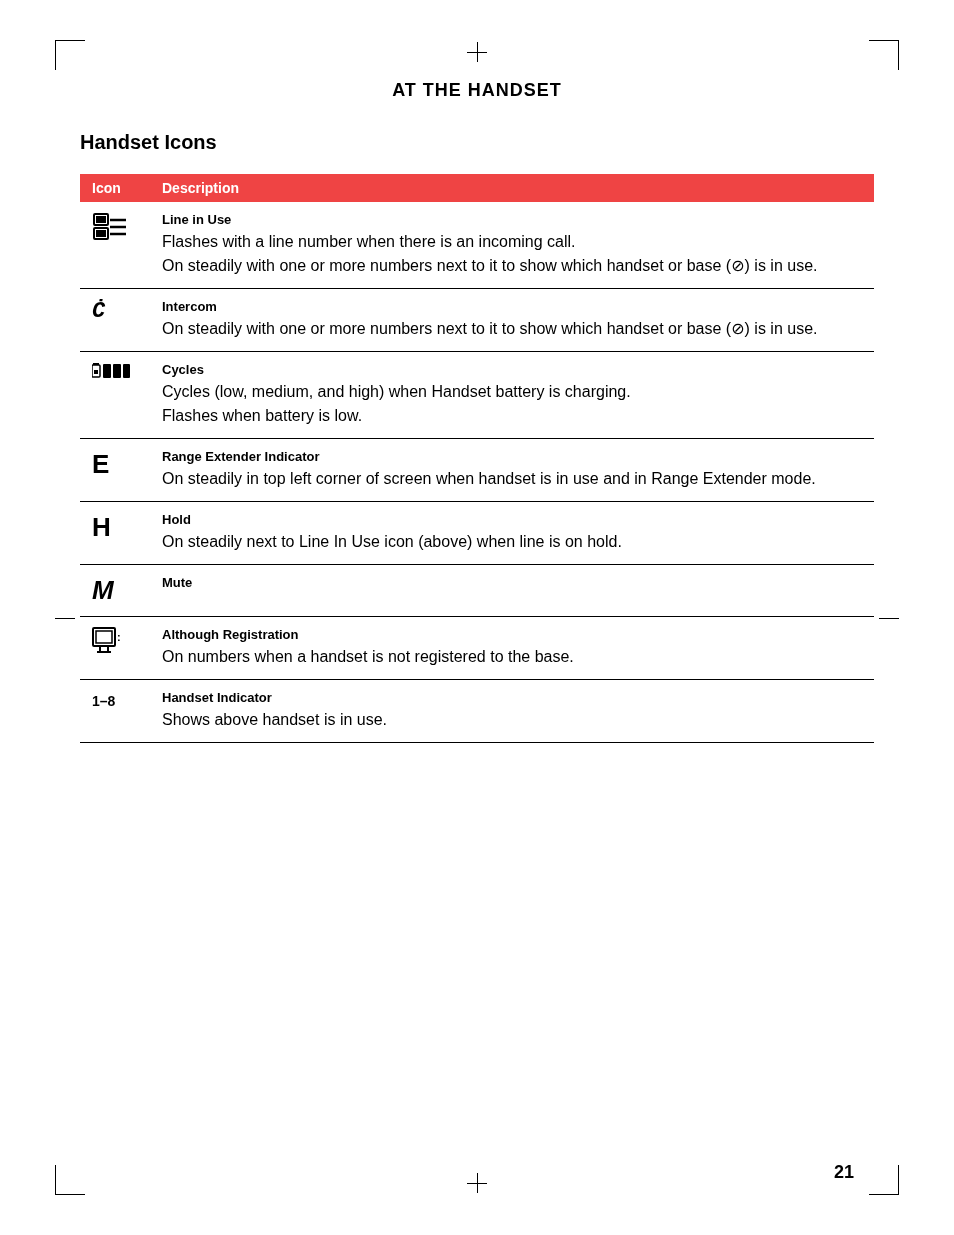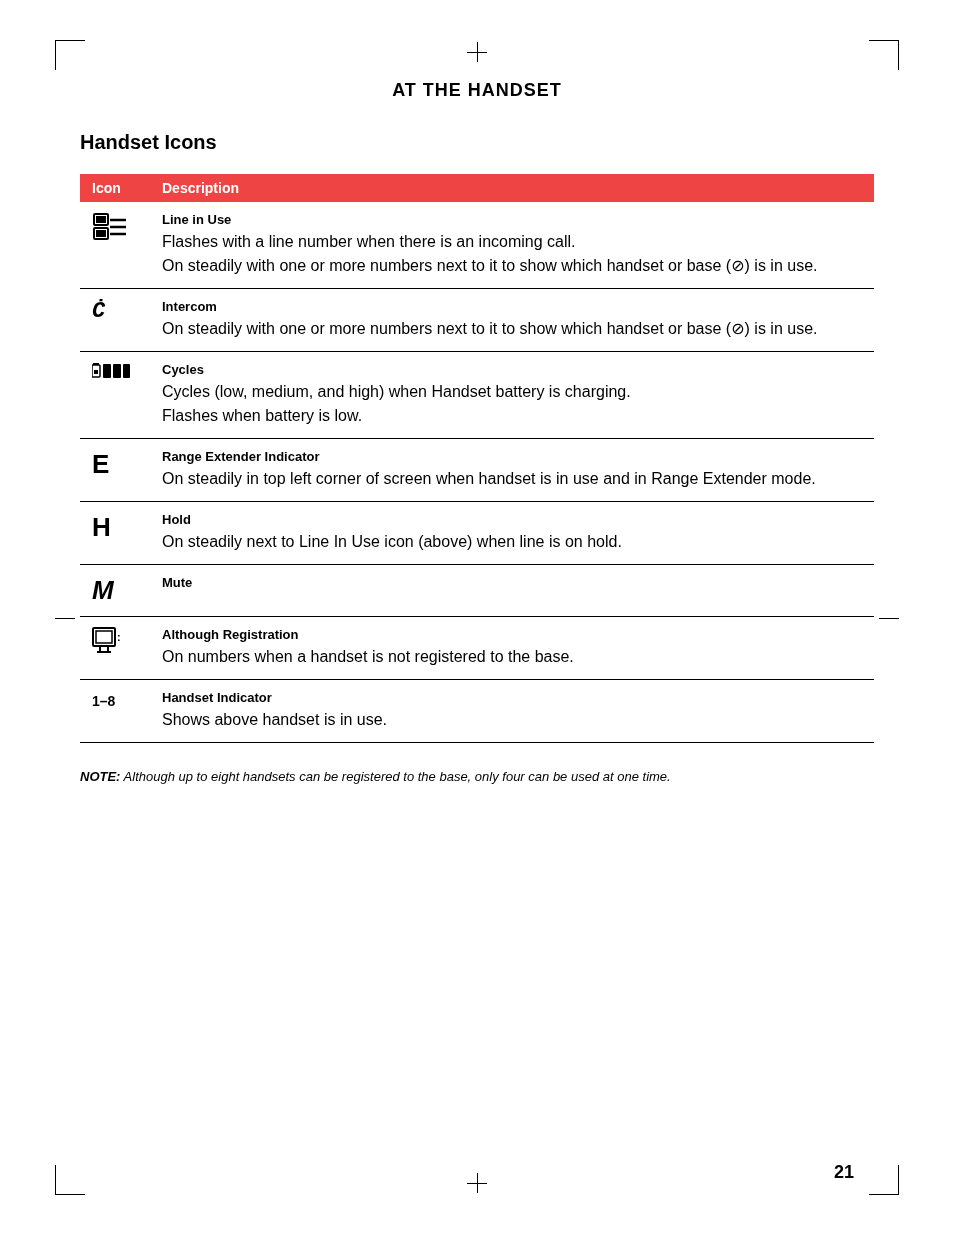--- a/index.html
+++ b/index.html
@@ -335,20 +335,16 @@
         </td>
         <td>
           <div class="desc-title">Handset Indicator</div>
           <div class="desc-text">Shows above handset is in use.</div>
         </td>
       </tr>
 
     </tbody>
   </table>
 
-  <div class="note">
-    <strong>NOTE:</strong>
-    <span> Although up to eight handsets can be registered to the base, only four can be used at one time.</span>
-  </div>
 
   <div class="page-number">21</div>
 
 </div>
 
 </body></html>

